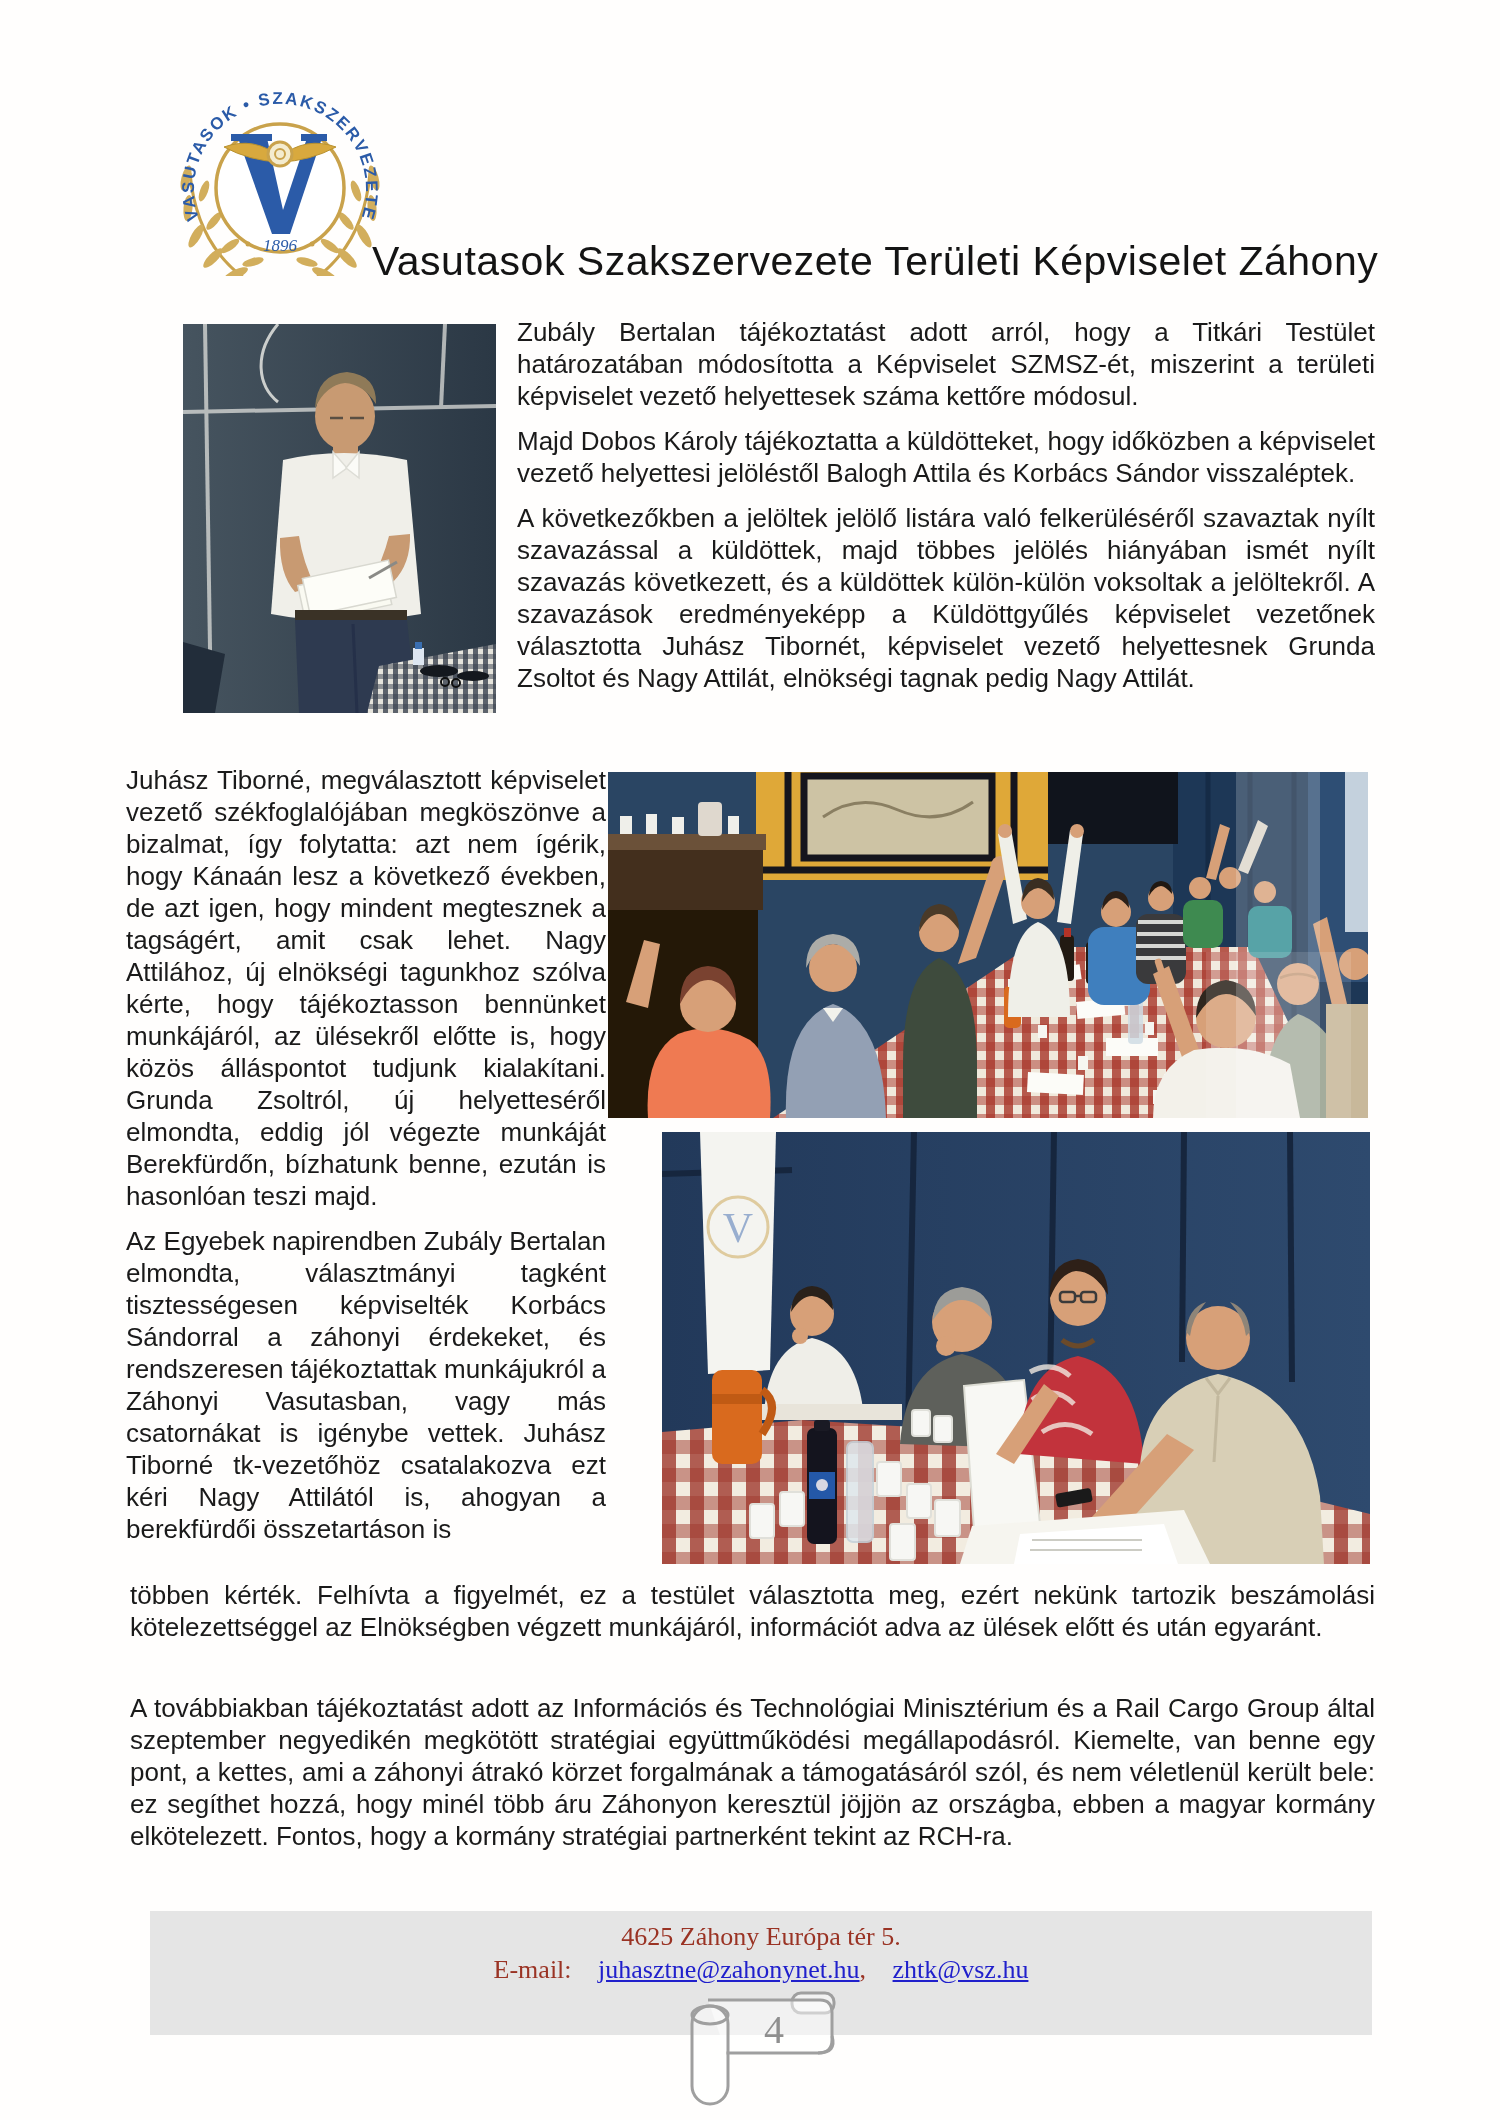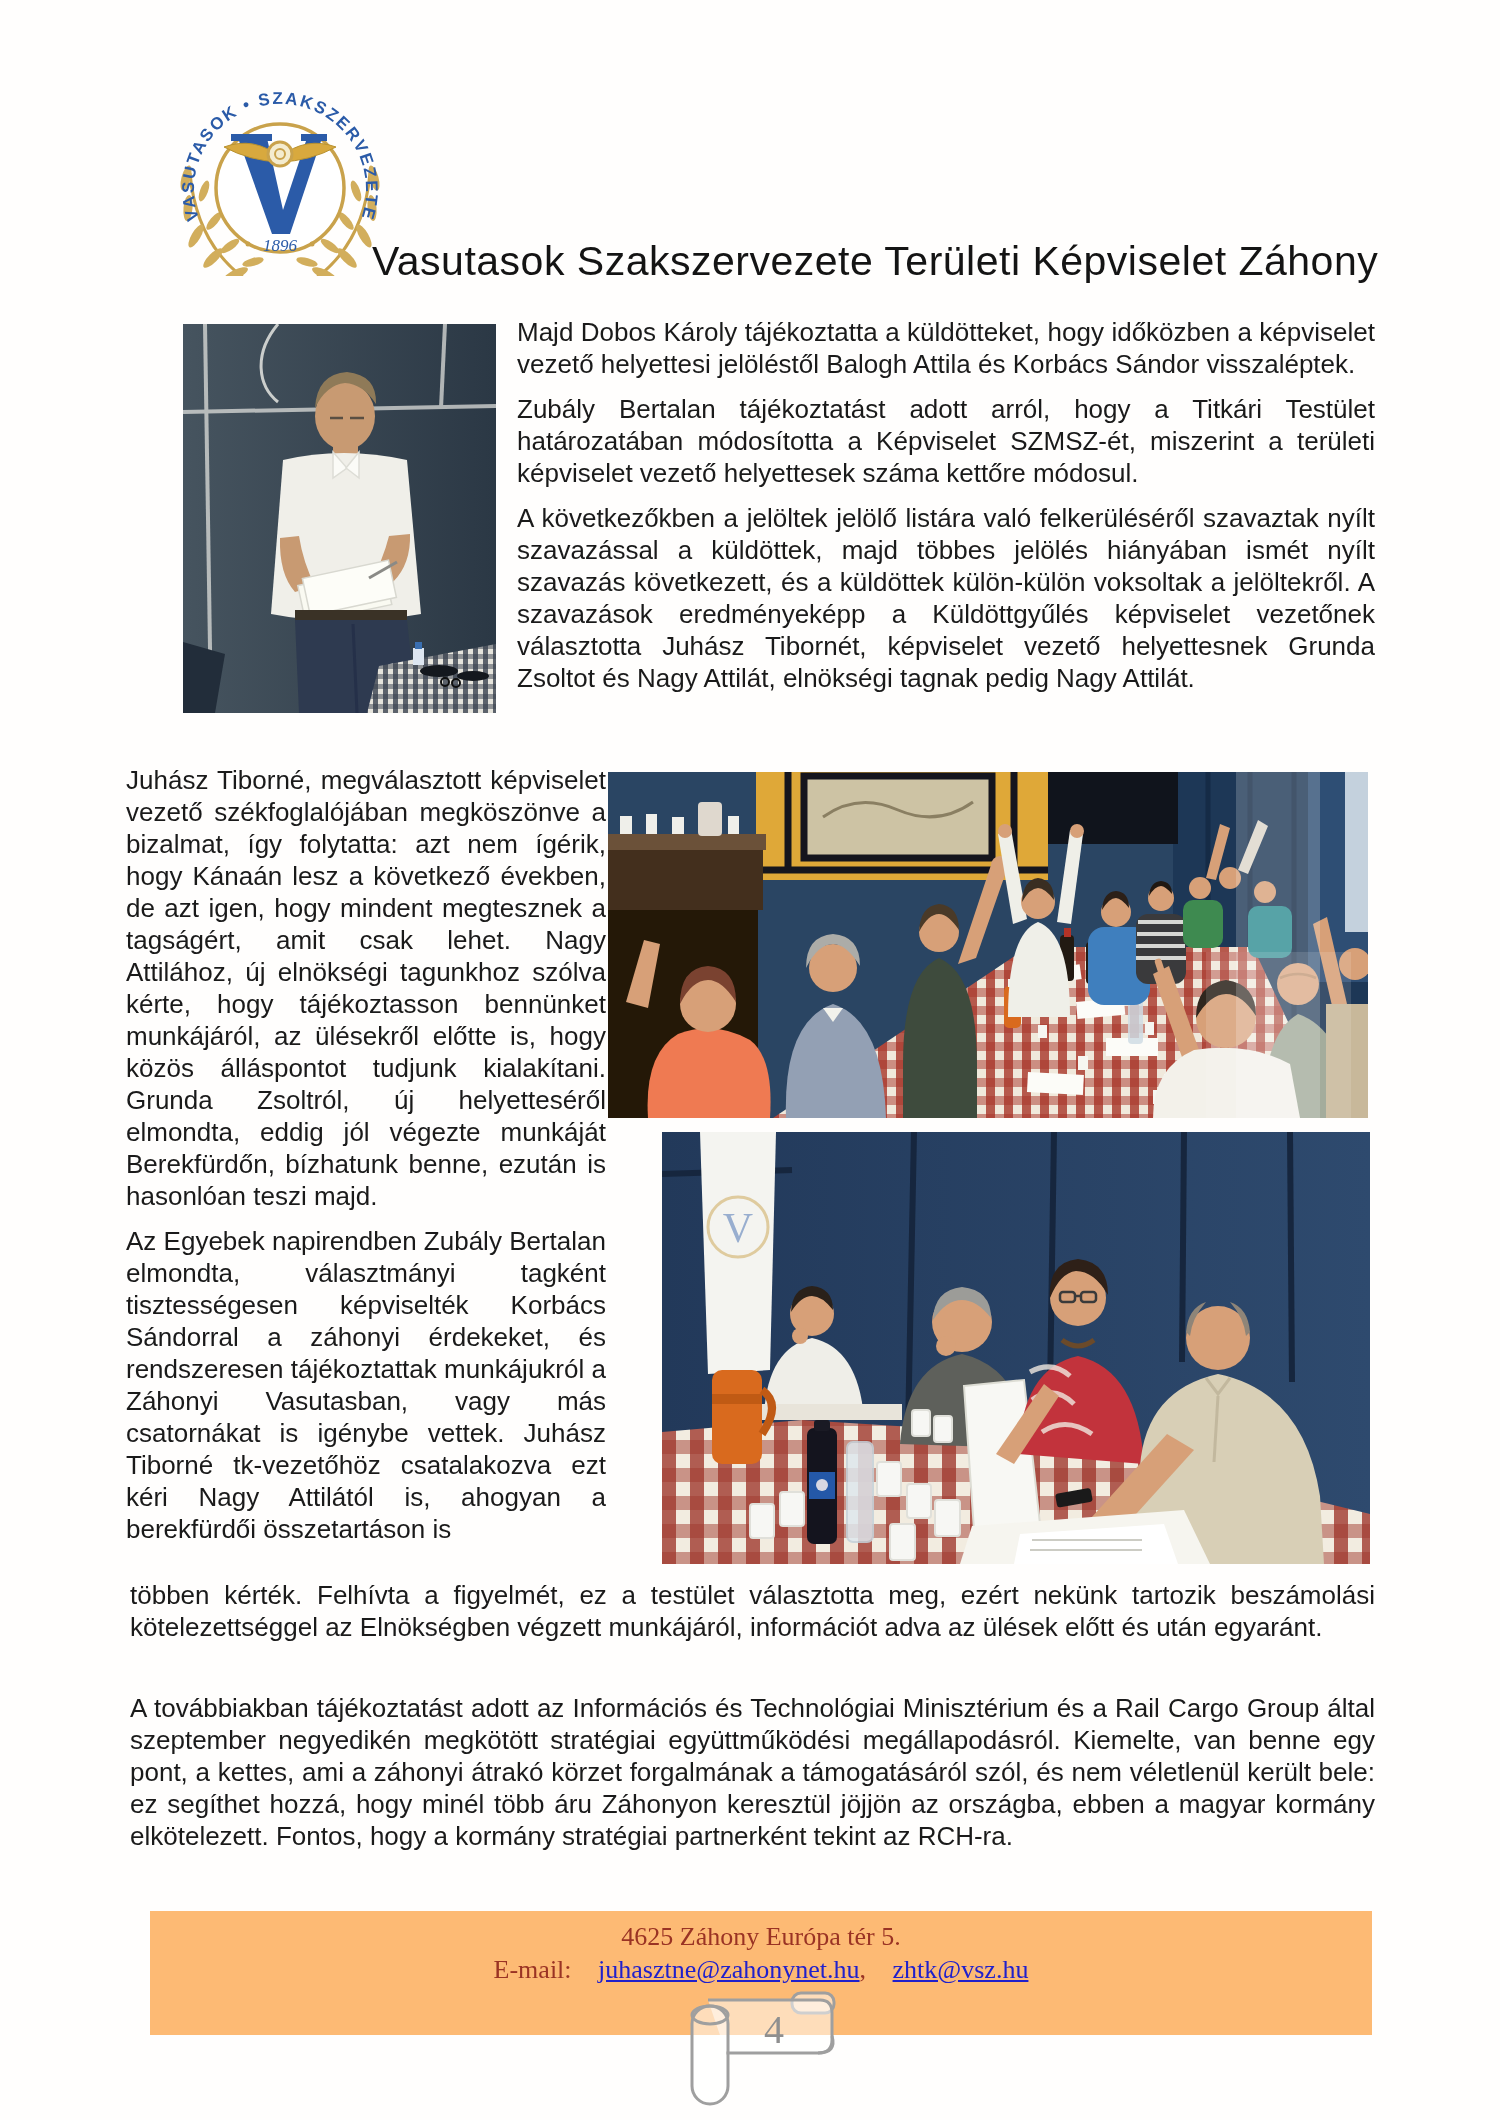--- a/index.html
+++ b/index.html
@@ -13,21 +13,21 @@
   .abs { position:absolute; }
   .para { font-size:26px; line-height:32px; text-align:justify; color:#1a1a1a; }
   .para + .para { margin-top:13px; }
   .title {
     font-family:Liberation Sans, sans-serif;
     font-size:41px; color:#141414; text-align:center; white-space:nowrap;
     letter-spacing:0.5px;
   }
   .photo { display:block; }
   .footerbox {
-    background:#fdba74; text-align:center;
+    background:#e5e5e5; text-align:center;
     font-family:"Liberation Serif","DejaVu Serif",serif;
     font-size:26px; line-height:33px; color:#9A3324; padding-top:9px;
   }
   .footerbox a {
     color:#2020CC; text-decoration:underline; cursor:pointer;margin-left:20px;
   }
   svg text { user-select:none; }
 </style>
 </head>
 <body>
@@ -136,22 +136,22 @@
       <rect x="230" y="324" width="11" height="17" fill="#DDE6F0"></rect>
       <rect x="232" y="318" width="7" height="7" fill="#3A6FB0"></rect>
       <ellipse cx="256" cy="347" rx="19" ry="6" fill="#14181E"></ellipse>
       <ellipse cx="290" cy="352" rx="16" ry="5" fill="#14181E"></ellipse>
       <circle cx="262" cy="358" r="4" fill="none" stroke="#101010" stroke-width="2"></circle>
       <circle cx="273" cy="359" r="4" fill="none" stroke="#101010" stroke-width="2"></circle>
     </g>
   </svg>
 
   <div class="abs" style="left:517px;top:316px;width:858px">
+    <p class="para">Zubály Bertalan tájékoztatást adott arról, hogy a Titkári Testület határozatában módosította a Képviselet SZMSZ-ét, miszerint a területi képviselet vezető helyettesek száma kettőre módosul.</p>
     <p class="para">Majd Dobos Károly tájékoztatta a küldötteket, hogy időközben a képviselet vezető helyettesi jelöléstől Balogh Attila és Korbács Sándor visszaléptek.</p>
-    <p class="para">Zubály Bertalan tájékoztatást adott arról, hogy a Titkári Testület határozatában módosította a Képviselet SZMSZ-ét, miszerint a területi képviselet vezető helyettesek száma kettőre módosul.</p>
     <p class="para">A következőkben a jelöltek jelölő listára való felkerüléséről szavaztak nyílt szavazással a küldöttek, majd többes jelölés hiányában ismét nyílt szavazás következett, és a küldöttek külön-külön voksoltak a jelöltekről. A szavazások eredményeképp a Küldöttgyűlés képviselet vezetőnek választotta Juhász Tibornét, képviselet vezető helyettesnek Grunda Zsoltot és Nagy Attilát, elnökségi tagnak pedig Nagy Attilát.</p>
   </div>
 
   <div class="abs" style="left:126px;top:764px;width:480px">
     <p class="para">Juhász Tiborné, megválasztott képviselet vezető székfoglalójában megköszönve a bizalmat, így folytatta: azt nem ígérik, hogy Kánaán lesz a következő években, de azt igen, hogy mindent megtesznek a tagságért, amit csak lehet. Nagy Attilához, új elnökségi tagunkhoz szólva kérte, hogy tájékoztasson bennünket munkájáról, az ülésekről előtte is, hogy közös álláspontot tudjunk kialakítani. Grunda Zsoltról, új helyetteséről elmondta, eddig jól végezte munkáját Berekfürdőn, bízhatunk benne, ezután is hasonlóan teszi majd.</p>
     <p class="para">Az Egyebek napirendben Zubály Bertalan elmondta, választmányi tagként tisztességesen képviselték Korbács Sándorral a záhonyi érdekeket, és rendszeresen tájékoztattak munkájukról a Záhonyi Vasutasban, vagy más csatornákat is igénybe vettek. Juhász Tiborné tk-vezetőhöz csatalakozva ezt kéri Nagy Attilától is, ahogyan a berekfürdői összetartáson is</p>
   </div>
 
   <svg class="abs photo" style="left:608px;top:772px" width="760" height="346" viewBox="0 0 760 346" role="img">
     <defs>

